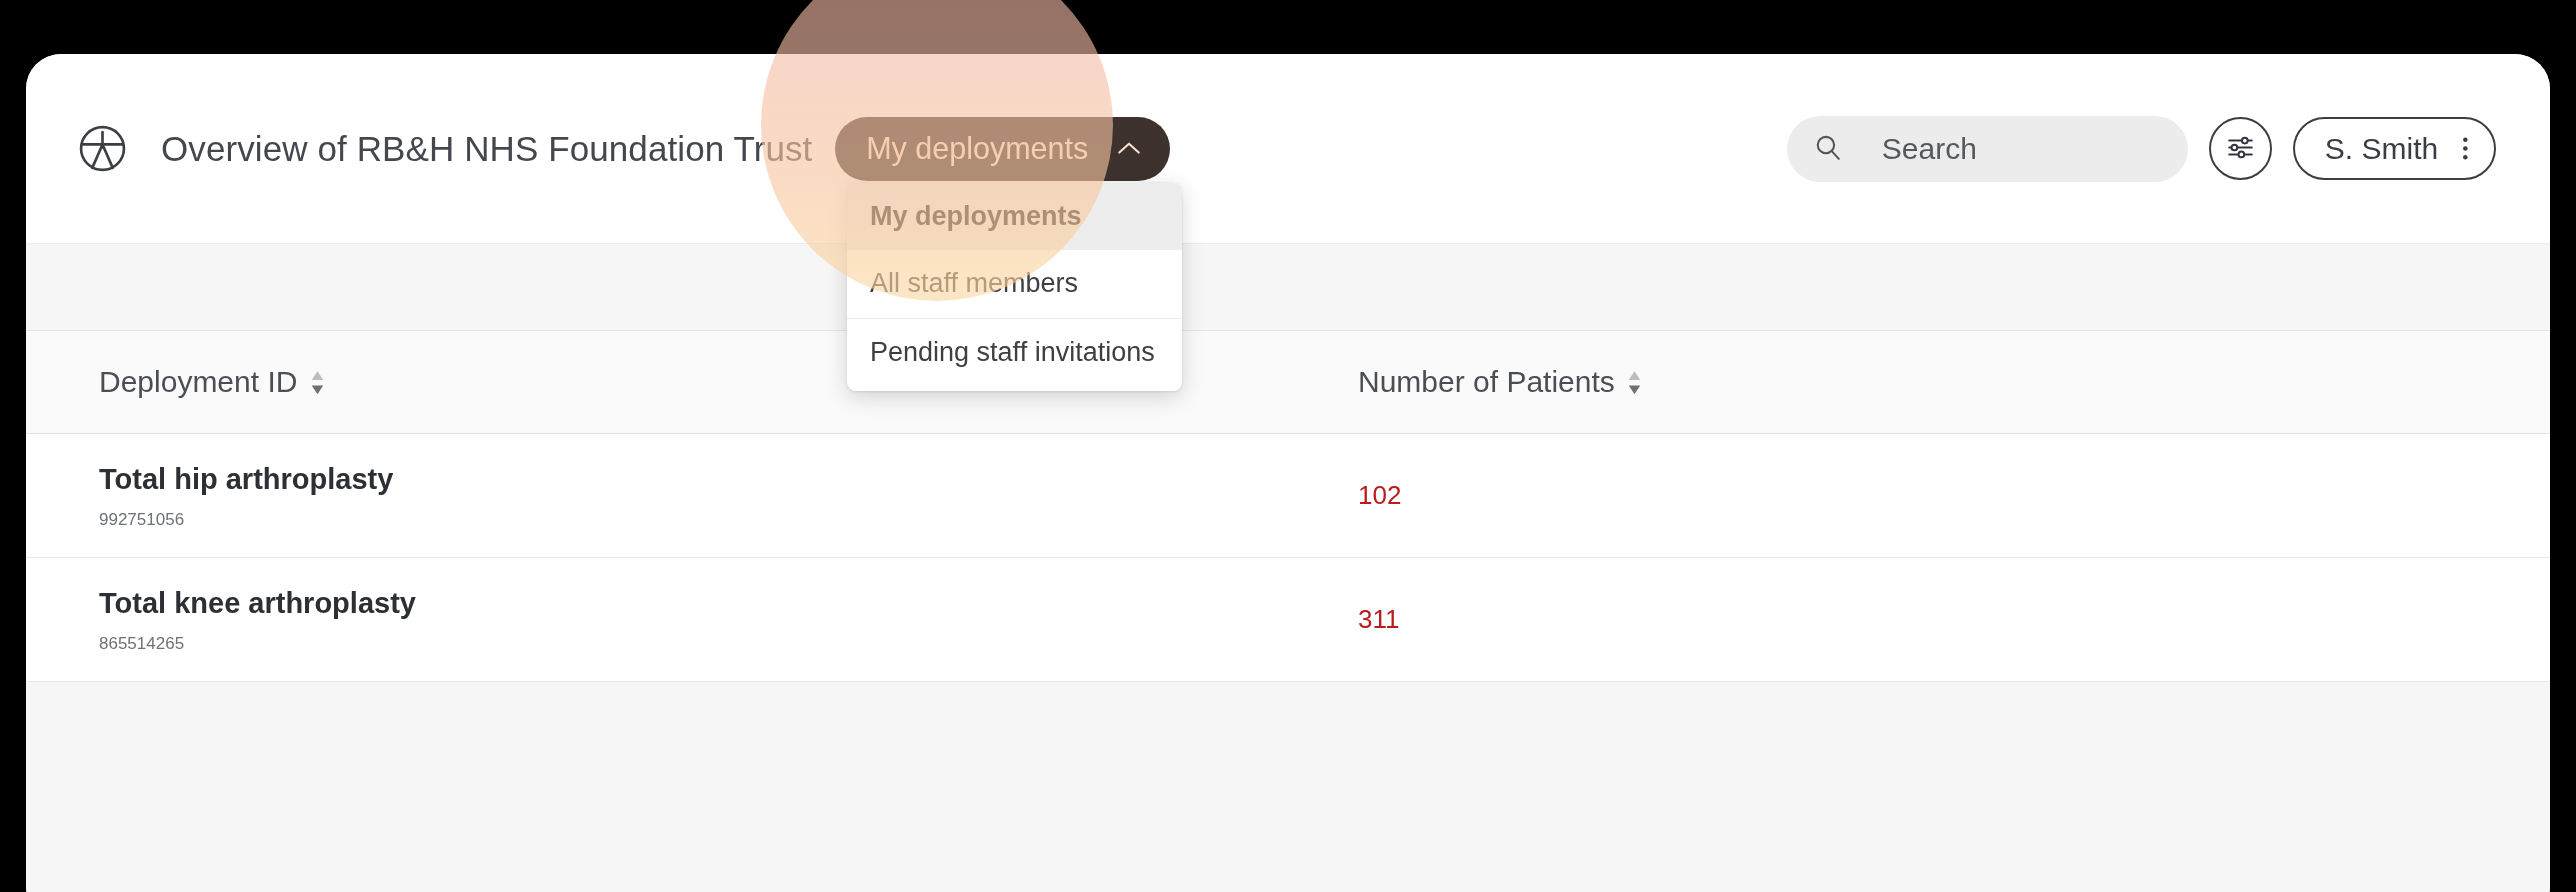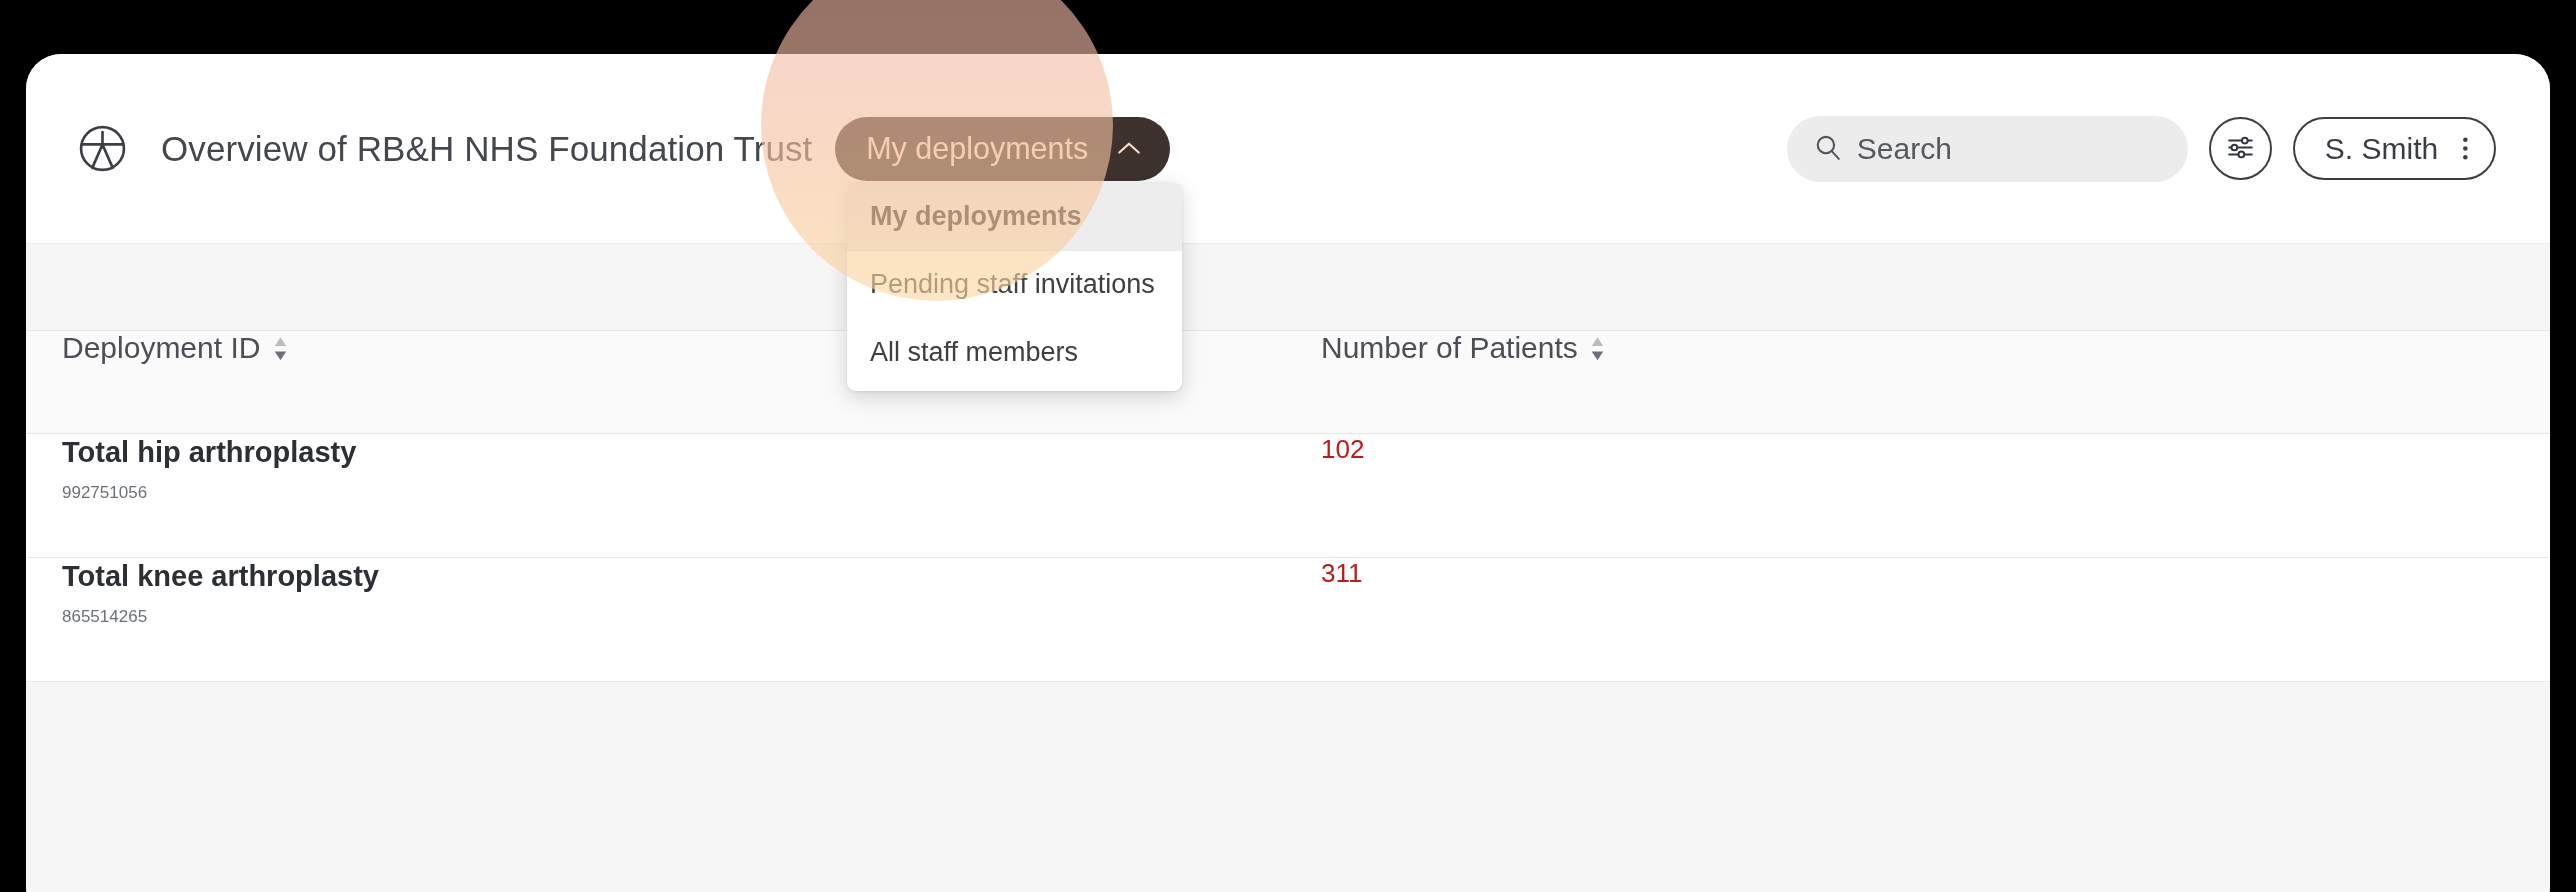--- a/index.html
+++ b/index.html
@@ -117,21 +117,21 @@
   #header-right {
     margin-left: auto;
     display: flex;
     align-items: center;
     gap: 21px;
   }
 
   #search-box {
     display: flex;
     align-items: center;
-    gap: 13px;
+    gap: 38px;
     width: 401px;
     height: 66px;
     border-radius: 33px;
     background: #ececec;
     padding: 0 26px;
     cursor: text;
   }
 
   #search-box .mag { width: 31px; height: 31px; flex: 0 0 auto; color: #52565c; }
 
@@ -211,23 +211,23 @@
 
   
   #deployments-table {
     margin-top: 37px;
     background: #ffffff;
     border-top: 1.7px solid #e6e6e9;
   }
 
   .table-row {
     display: flex;
-    align-items: flex-start;
+    align-items: center;
     border-bottom: 1.7px solid #e9e9ec;
-    padding: 0 0 0 36px;
+    padding: 0 0 0 73px;
   }
 
   #table-header-row {
     background: #fafafa;
     height: 103px;
     border-bottom: 1.7px solid #e3e3e6;
   }
 
   .col-deployment { width: 1259px; flex: 0 0 auto; }
   .col-patients   { flex: 1 1 auto; }
@@ -296,22 +296,22 @@
         <span>My deployments</span>
         <span class="chev">
           <svg viewBox="0 0 34 34" fill="none" stroke="currentColor" stroke-width="2.4" stroke-linecap="round" stroke-linejoin="round" aria-hidden="true">
             <polyline points="6,21 17,11 28,21"></polyline>
           </svg>
         </span>
       </button>
 
       <div id="scope-dropdown-menu">
         <button class="menu-item is-selected">My deployments</button>
+        <button class="menu-item">All staff members</button>
         <button class="menu-item has-divider">Pending staff invitations</button>
-        <button class="menu-item">All staff members</button>
       </div>
     </div>
 
     <div id="header-right">
 
       <label id="search-box">
         <span class="mag">
           <svg viewBox="0 0 36 36" fill="none" stroke="currentColor" stroke-width="2.4" stroke-linecap="round" aria-hidden="true">
             <circle cx="15" cy="14" r="9.5"></circle>
             <line x1="21.8" y1="21" x2="30" y2="30"></line>

